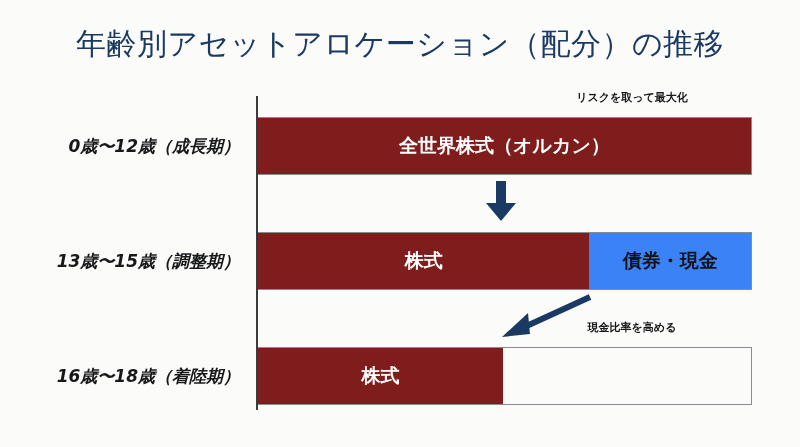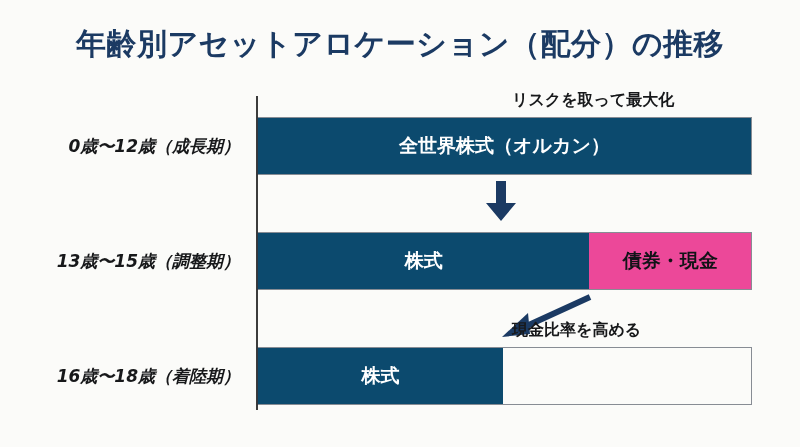--- a/index.html
+++ b/index.html
@@ -15,21 +15,21 @@
     background: #fbfbf9;
   }
 
   
   #title {
     position: absolute;
     left: 0; top: 24px;
     width: 800px;
     text-align: center;
     font-size: 30px;
-    font-weight: bold;
+    font-weight: normal;
     letter-spacing: 0.5px;
     color: #1b3a63;
     white-space: nowrap;
   }
 
   
   #axis-line {
     position: absolute;
     left: 256px; top: 96px;
     width: 2px; height: 314px;
@@ -55,46 +55,46 @@
     height: 58px;
     display: flex;
     align-items: center;
     justify-content: flex-end;
   }
   .label-wrap .row-label { position: static; width: auto; padding-right: 12px; font-style: italic; }
 
   
   .annotation {
     position: absolute;
-    font-size: 16px;
+    font-size: 11px;
     font-weight: bold;
     color: #17181a;
     white-space: nowrap;
-    text-align: left;
+    text-align: center;
   }
 
   
   .bar {
     position: absolute;
     height: 58px;
     display: flex;
     border: 1px solid rgba(40,50,65,0.55);
     overflow: hidden;
   }
   .seg {
     display: flex;
     align-items: center;
     justify-content: center;
     font-size: 19px;
     font-weight: bold;
     white-space: nowrap;
     height: 100%;
   }
-  .seg-equity  { background: #0c4a6e; color: #ffffff; }
-  .seg-bondcash{ background: #ec4899; color: #111317; }
+  .seg-equity  { background: #7f1d1d; color: #ffffff; }
+  .seg-bondcash{ background: #3b82f6; color: #111317; }
   .seg-cash    { background: #a6a6a6; color: #111317; }
 
   
   #arrow-down {
     position: absolute;
     left: 483px; top: 181px;
     width: 36px; height: 40px;
   }
   #arrow-diagonal {
     position: absolute;

